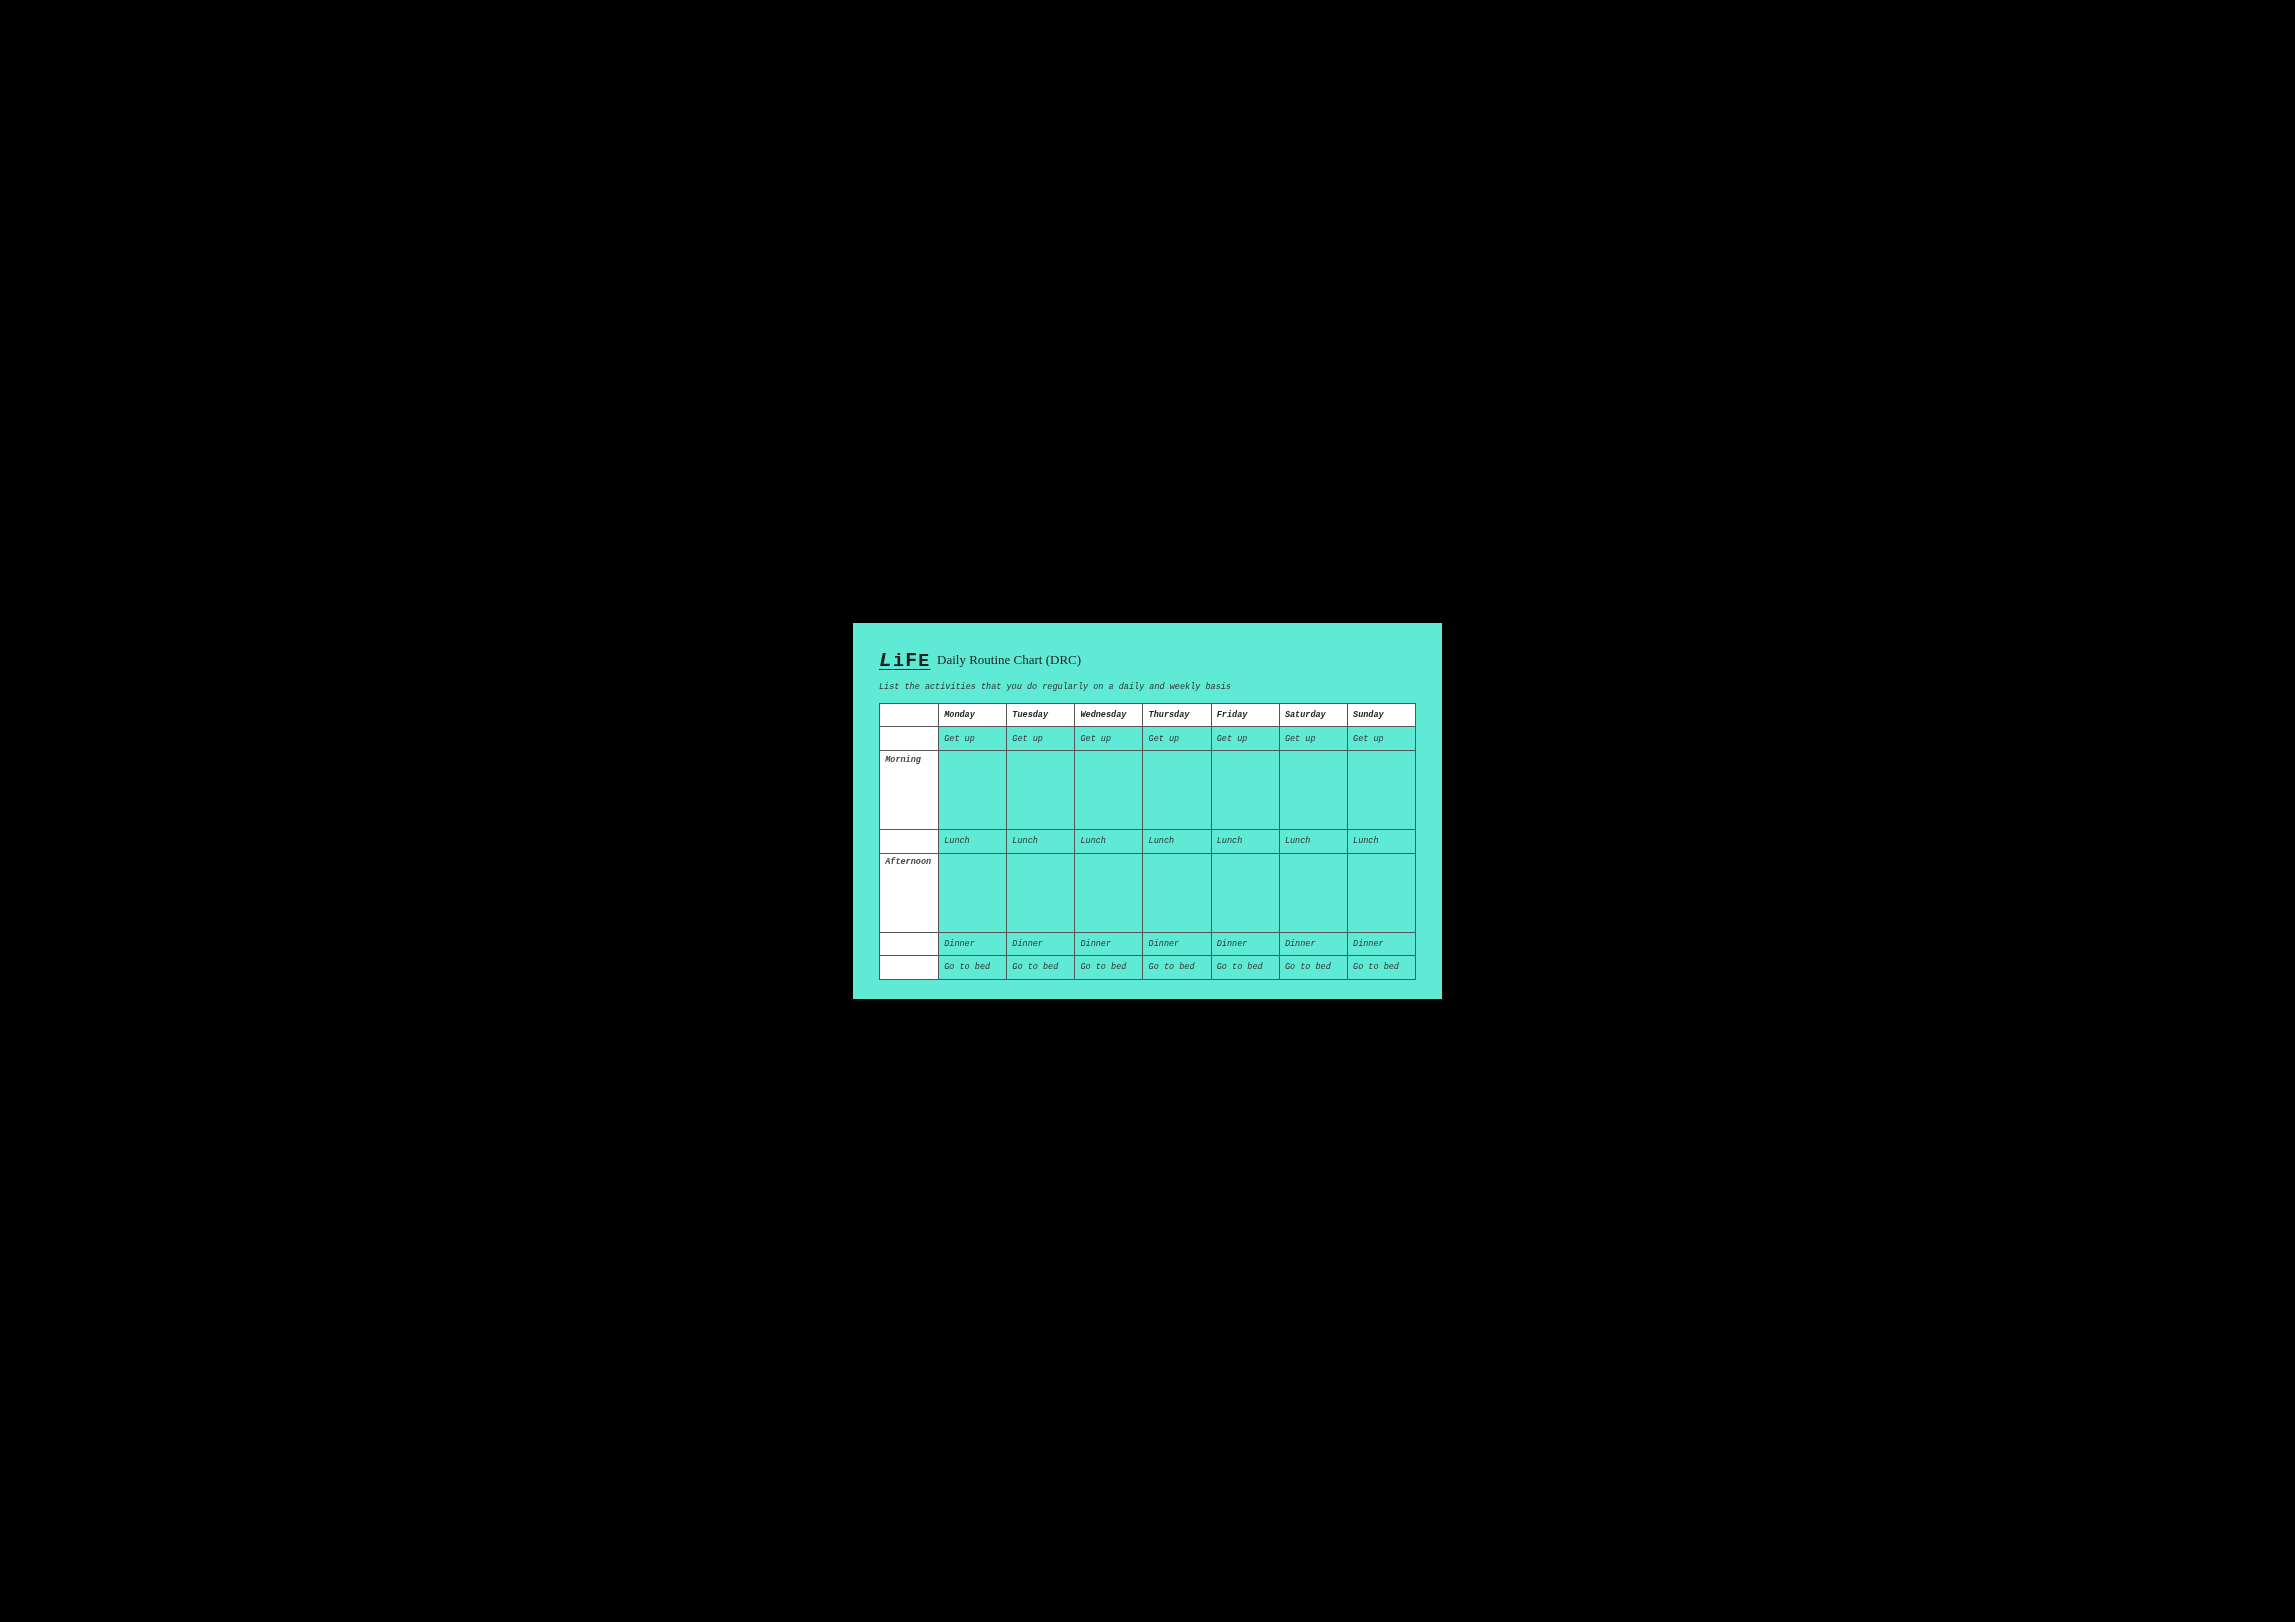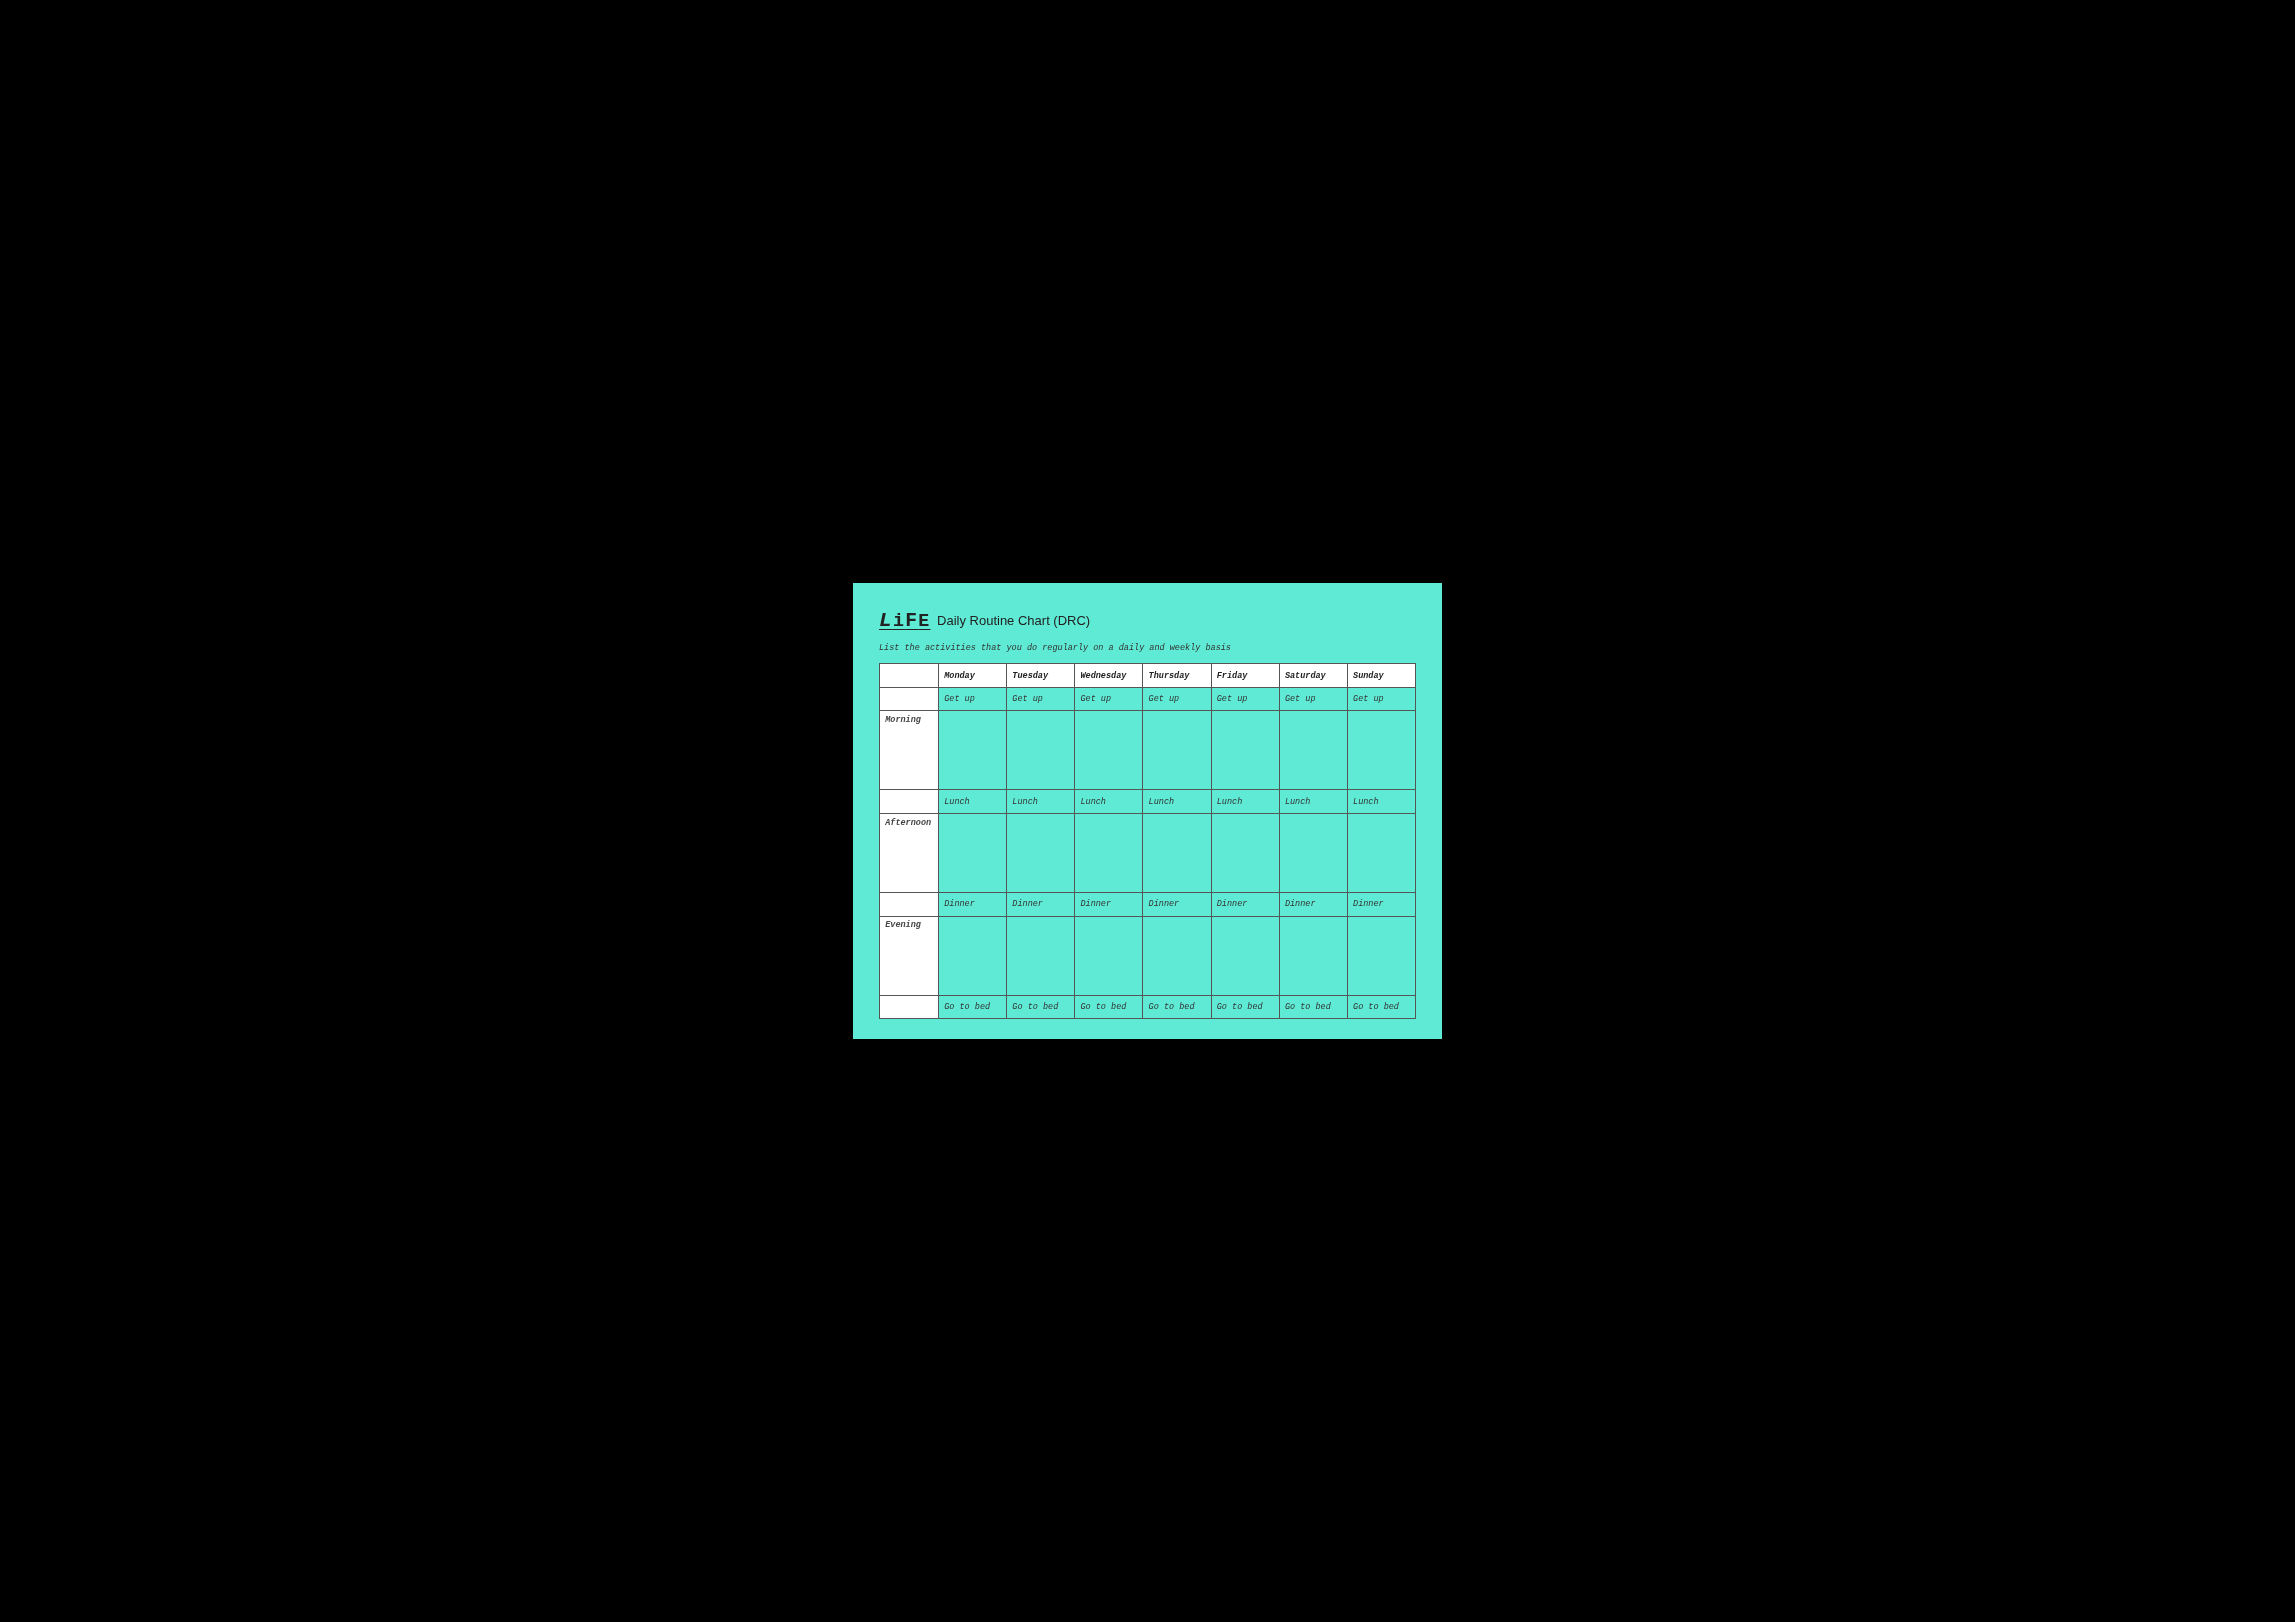--- a/index.html
+++ b/index.html
@@ -55,21 +55,21 @@
     .logo-text .f-char {
       font-size: 19.6px;
     }
 
     .logo-text .e-char {
       font-size: 18.3px;
     }
 
     .title-main {
       font-size: 13px;
-      font-family: Liberation Sans, sans-serif;
+      font-family: Liberation Serif, serif;
       color: #222;
       font-weight: normal;
     }
 
     .subtitle {
       font-size: 8.5px;
       font-family: 'Courier New', Courier, monospace;
       color: #333;
       margin-bottom: 10.5px;
       font-style: italic;
@@ -211,30 +211,20 @@
       <td class="col-label"></td>
       <td>Dinner</td>
       <td>Dinner</td>
       <td>Dinner</td>
       <td>Dinner</td>
       <td>Dinner</td>
       <td>Dinner</td>
       <td>Dinner</td>
     </tr>
 
-    <tr class="row-evening">
-      <td class="col-label section-label">Evening</td>
-      <td></td>
-      <td></td>
-      <td></td>
-      <td></td>
-      <td></td>
-      <td></td>
-      <td></td>
-    </tr>
 
     <tr class="row-gotobed">
       <td class="col-label"></td>
       <td>Go to bed</td>
       <td>Go to bed</td>
       <td>Go to bed</td>
       <td>Go to bed</td>
       <td>Go to bed</td>
       <td>Go to bed</td>
       <td>Go to bed</td>

